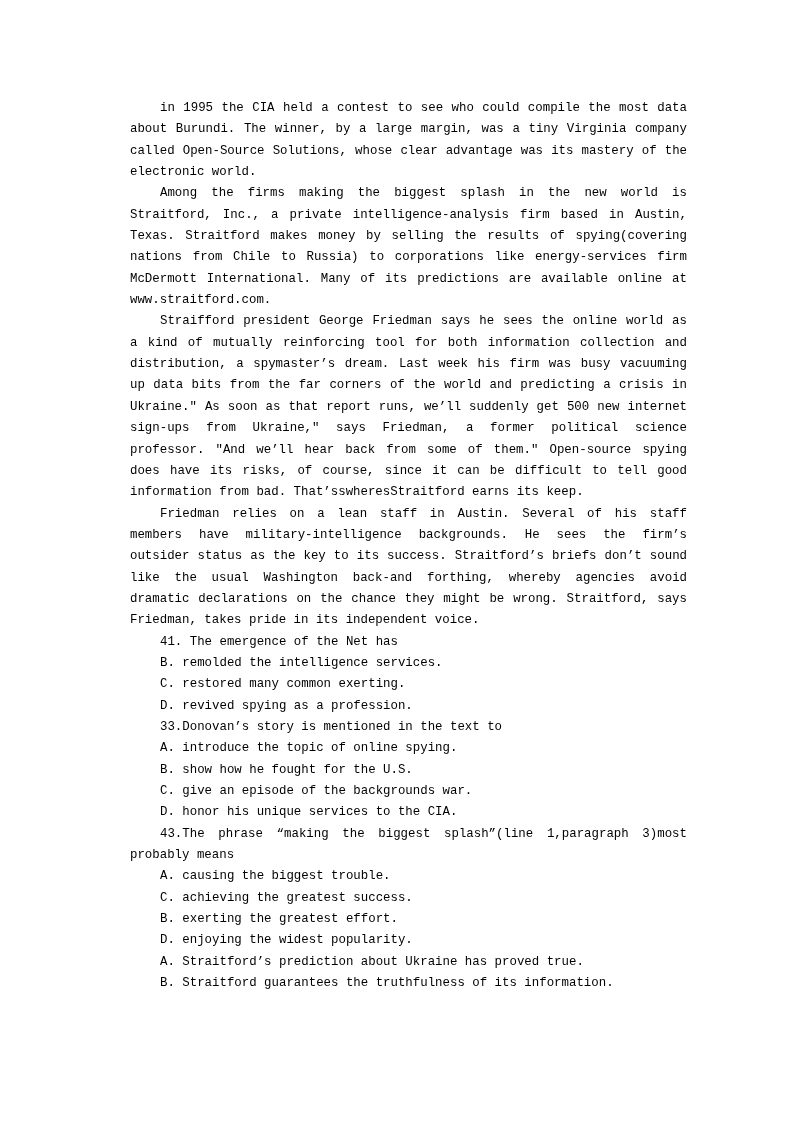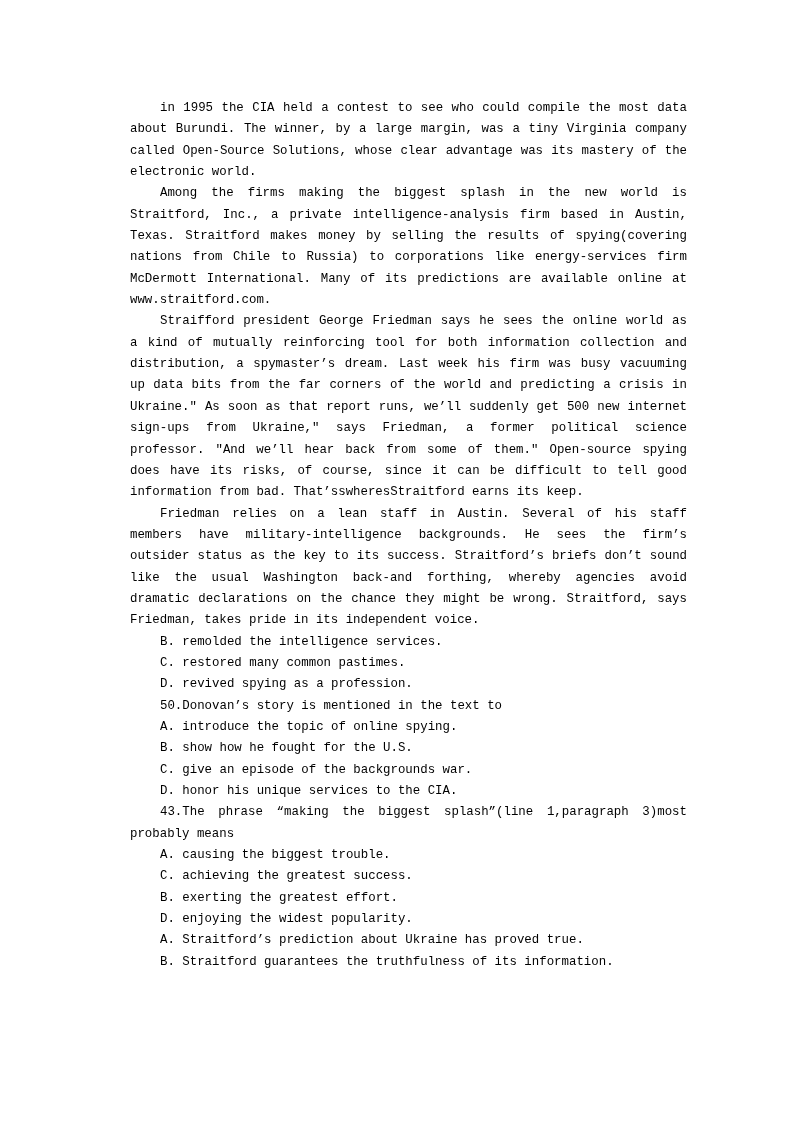--- a/index.html
+++ b/index.html
@@ -58,25 +58,26 @@
 <body>
 
 <div class="page">
   <div class="content">
 
     <p class="para">in 1995 the CIA held a contest to see who could compile the most data about Burundi. The winner, by a large margin, was a tiny Virginia company called Open-Source Solutions, whose clear advantage was its mastery of the electronic world.</p>
     <p class="para">Among the firms making the biggest splash in the new world is Straitford, Inc., a private intelligence-analysis firm based in Austin, Texas. Straitford makes money by selling the results of spying(covering nations from Chile to Russia) to corporations like energy-services firm McDermott International. Many of its predictions are available online at www.straitford.com.</p>
     <p class="para">Straifford president George Friedman says he sees the online world as a kind of mutually reinforcing tool for both information collection and distribution, a spymaster’s dream. Last week his firm was busy vacuuming up data bits from the far corners of the world and predicting a crisis in Ukraine.″ As soon as that report runs, we’ll suddenly get 500 new internet sign-ups from Ukraine,″ says Friedman, a former political science professor. ″And we’ll hear back from some of them.″ Open-source spying does have its risks, of course, since it can be difficult to tell good information from bad. That’sswheresStraitford earns its keep.</p>
     <p class="para">Friedman relies on a lean staff in Austin. Several of his staff members have military-intelligence backgrounds. He sees the firm’s outsider status as the key to its success. Straitford’s briefs don’t sound like the usual Washington back-and forthing, whereby agencies avoid dramatic declarations on the chance they might be wrong. Straitford, says Friedman, takes pride in its independent voice.</p>
 
+    <p class="q-line">41. The emergence of the Net has</p>
     <p class="opt-line">B. remolded the intelligence services.</p>
-    <p class="opt-line">C. restored many common pastimes.</p>
+    <p class="opt-line">C. restored many common exerting.</p>
     <p class="opt-line">D. revived spying as a profession.</p>
 
-    <p class="q-line">50.Donovan’s story is mentioned in the text to</p>
+    <p class="q-line">33.Donovan’s story is mentioned in the text to</p>
     <p class="opt-line">A. introduce the topic of online spying.</p>
     <p class="opt-line">B. show how he fought for the U.S.</p>
     <p class="opt-line">C. give an episode of the backgrounds war.</p>
     <p class="opt-line">D. honor his unique services to the CIA.</p>
 
     <p class="q-line">43.The phrase “making the biggest splash”(line 1,paragraph 3)most probably means</p>
     <p class="opt-line">A. causing the biggest trouble.</p>
     <p class="opt-line">C. achieving the greatest success.</p>
     <p class="opt-line">B. exerting the greatest effort.</p>
     <p class="opt-line">D. enjoying the widest popularity.</p>

